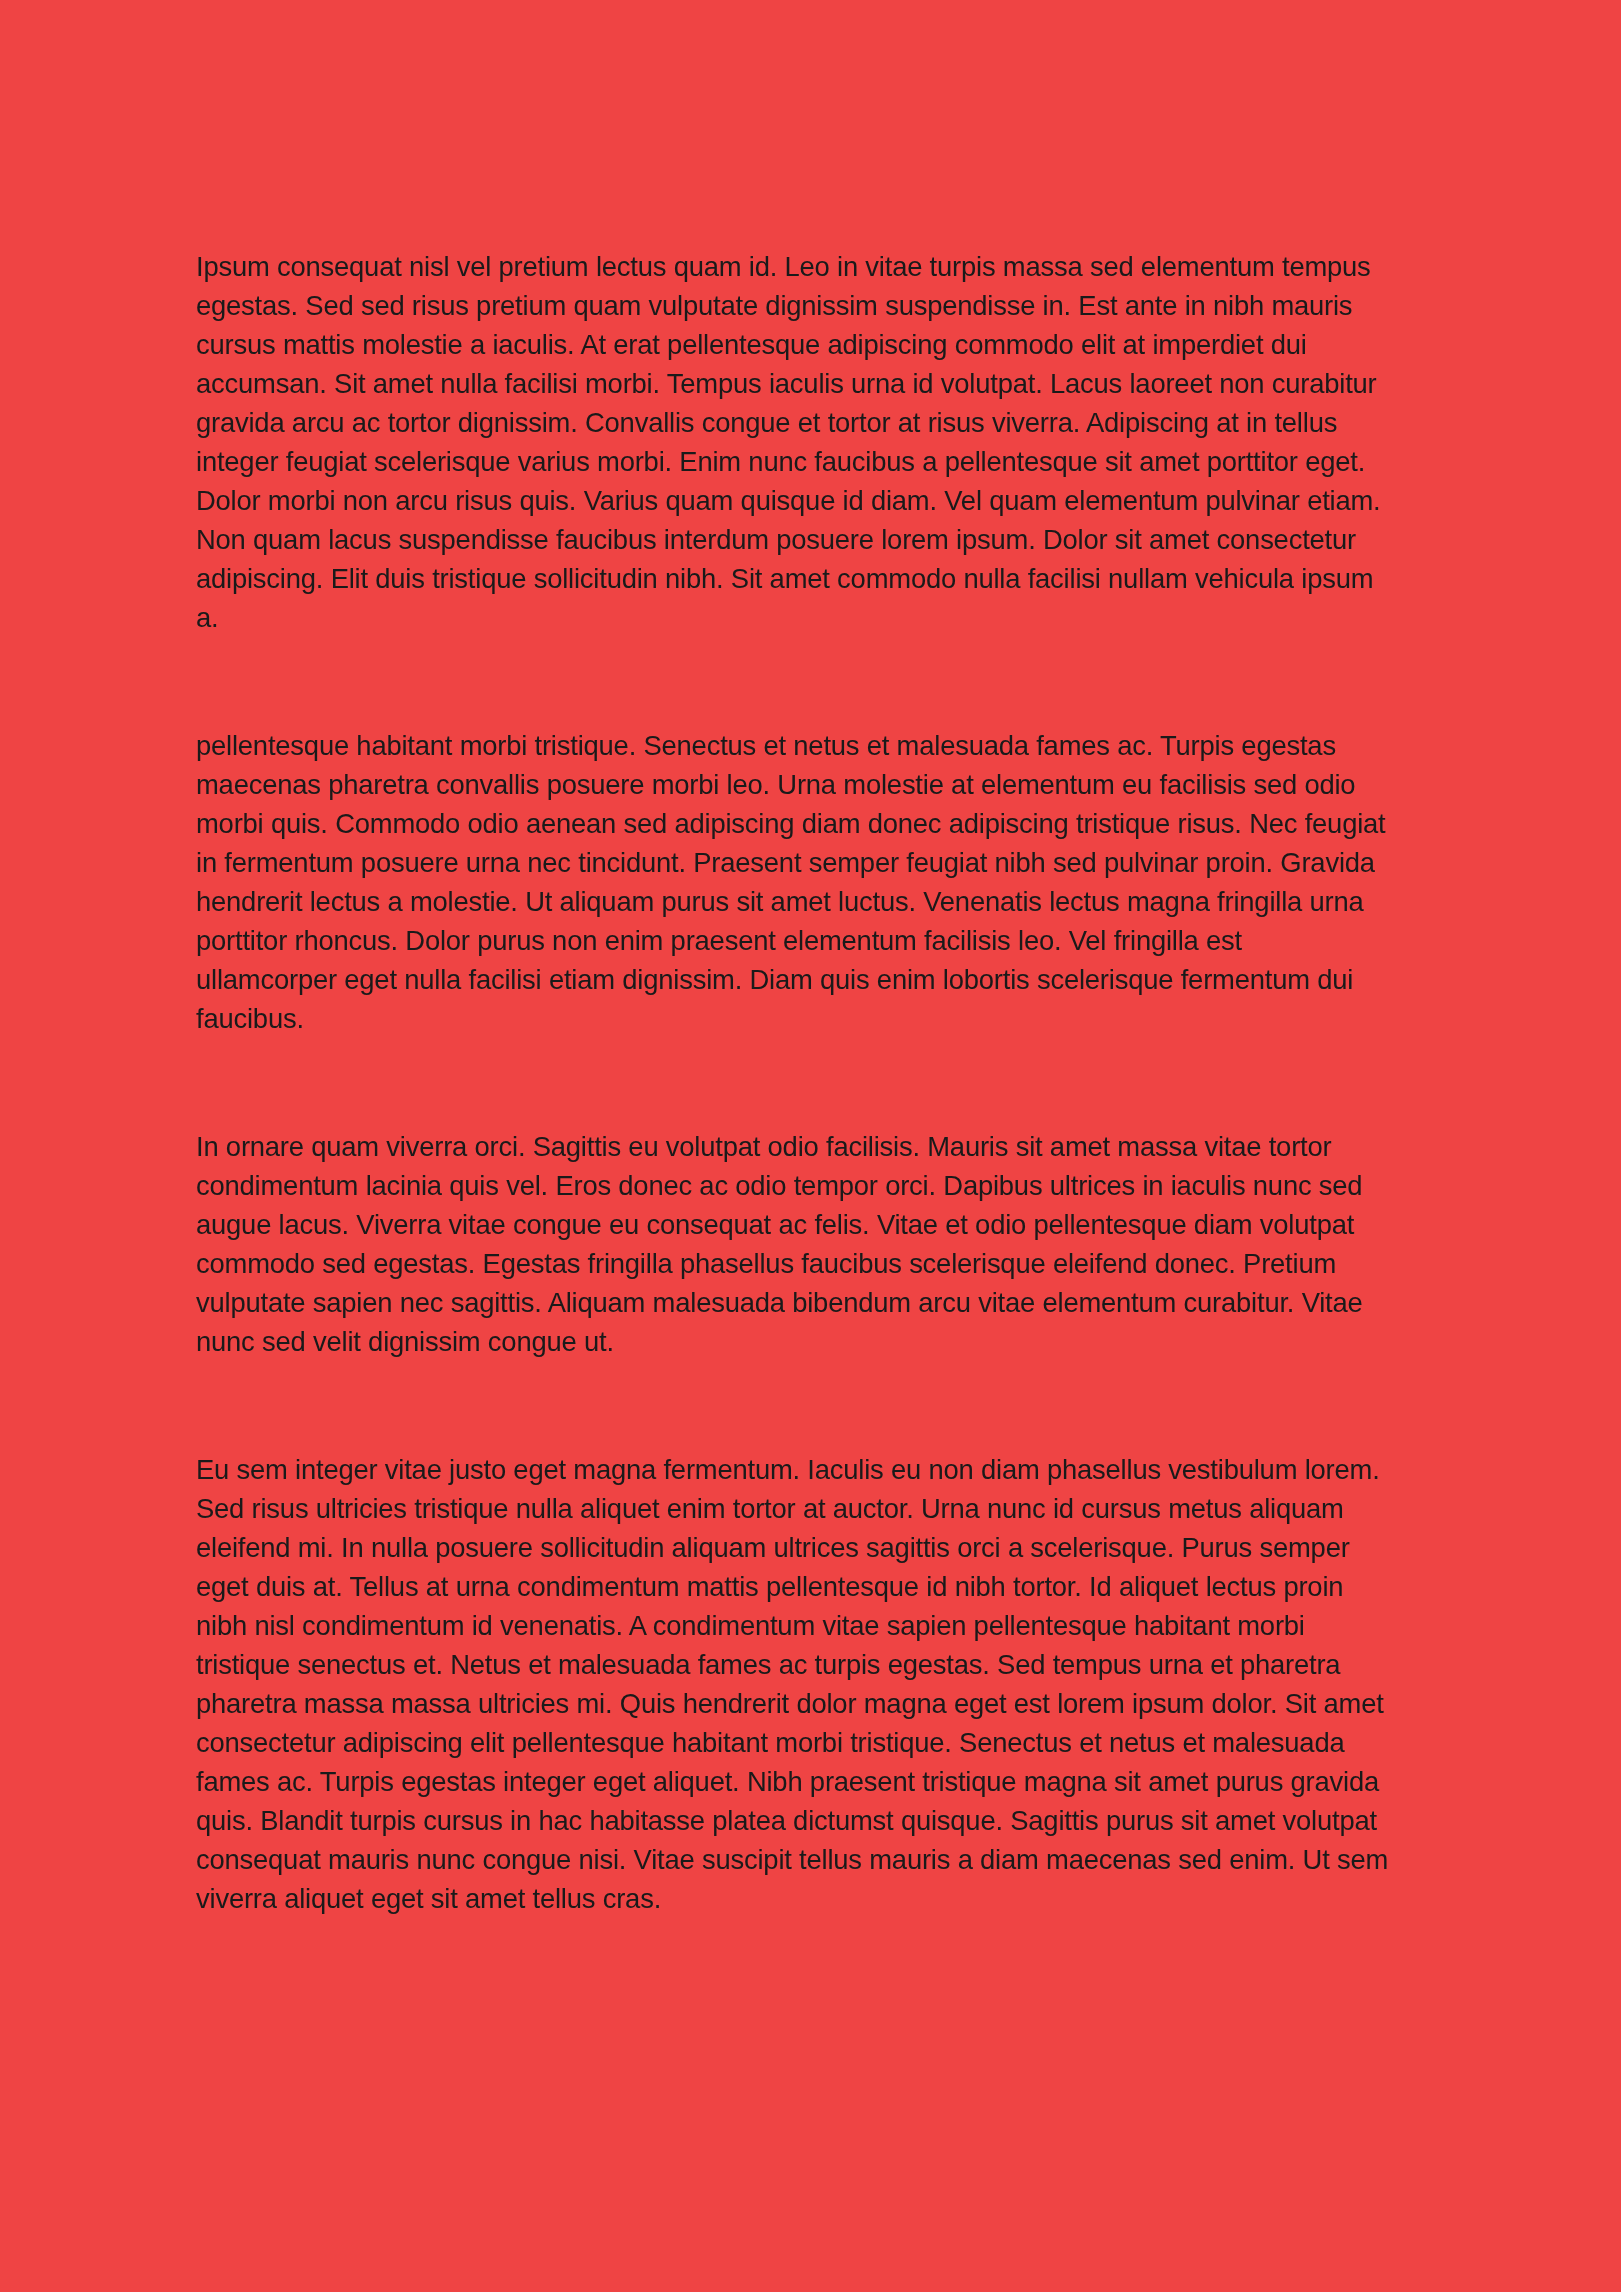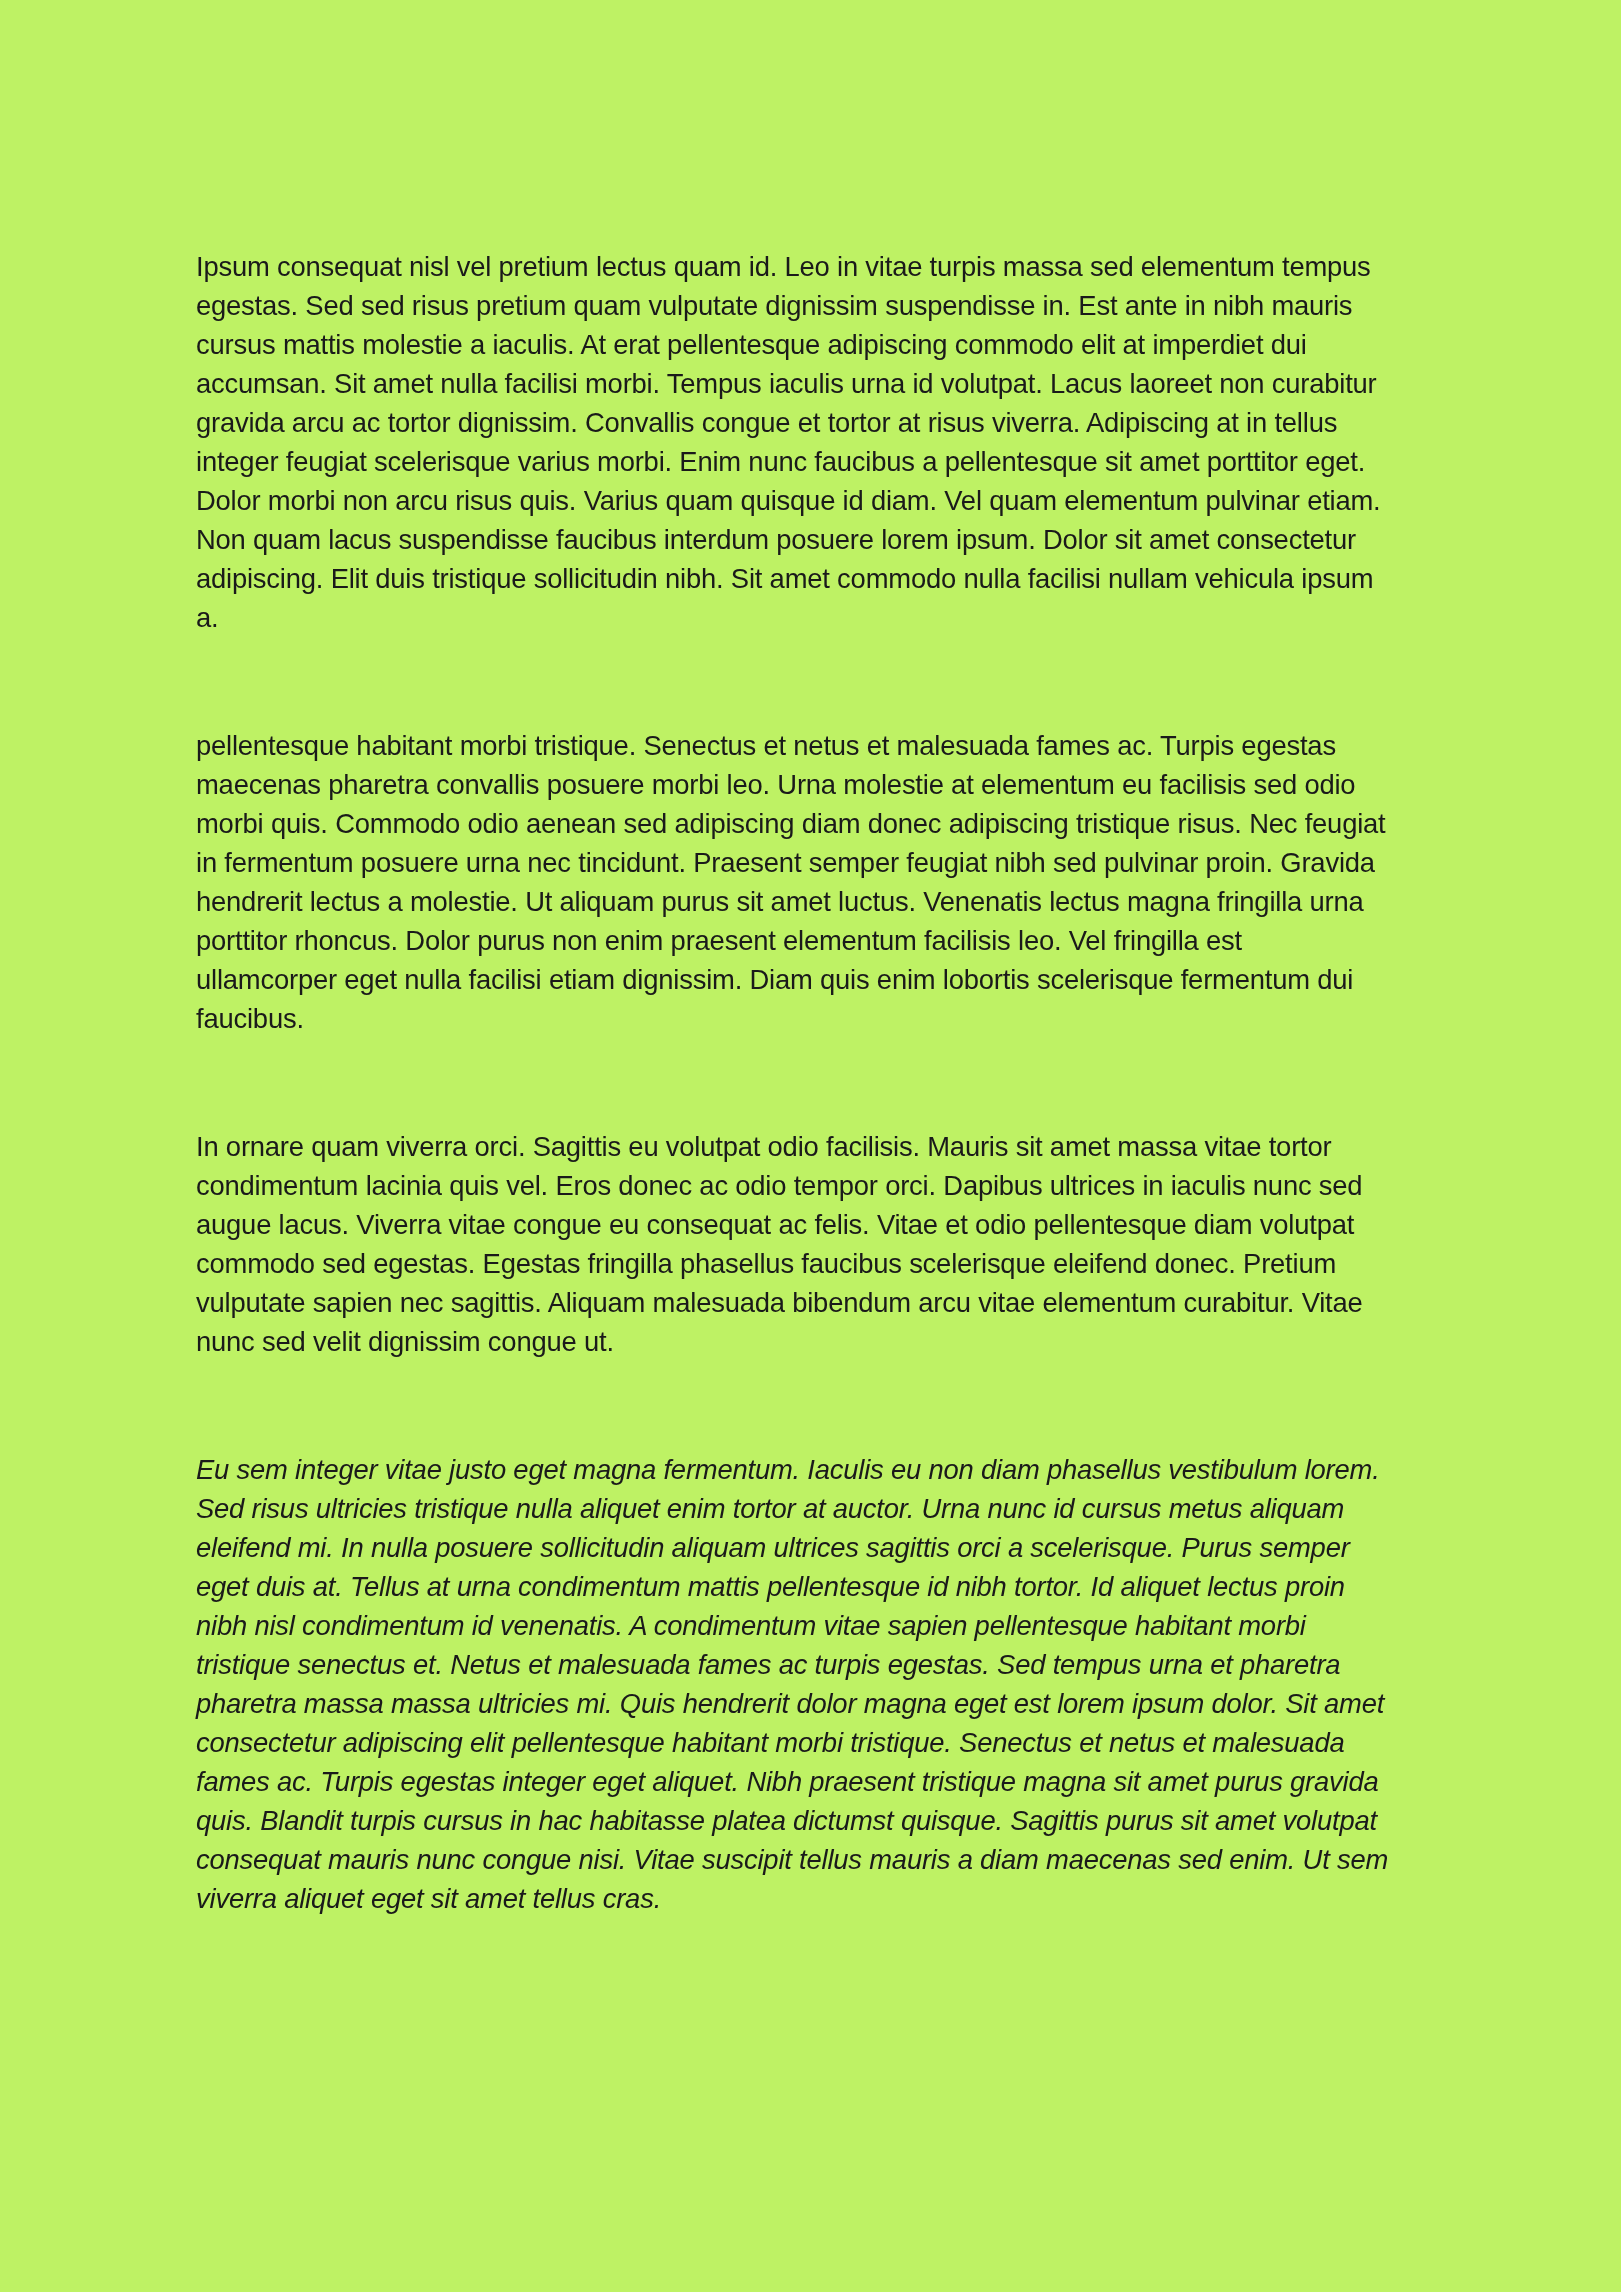--- a/index.html
+++ b/index.html
@@ -4,42 +4,41 @@
 <style>
   html, body {
     margin: 0;
     padding: 0;
     background: #ffffff;
   }
   .page {
     position: relative;
     width: 1621px;
     height: 2293px;
-    background: #bef264;
+    background: #ef4444;
     overflow: hidden;
     font-family: "Liberation Sans", "DejaVu Sans", sans-serif;
   }
   .content {
     position: absolute;
     left: 196px;
     top: 247px;
     width: 1231px;
   }
   .para {
     margin: 0 0 89px 0;
     padding: 0;
     font-size: 27.4px;
     line-height: 39px;
     letter-spacing: -0.2px;
     color: #1a1a1a;
     font-weight: 400;
   }
   .para:last-child {
     margin-bottom: 0;
-    font-style: italic;
   }
   .line {
     display: block;
     white-space: pre;
   }
 </style>
 </head>
 <body>
 
 <div class="page">

